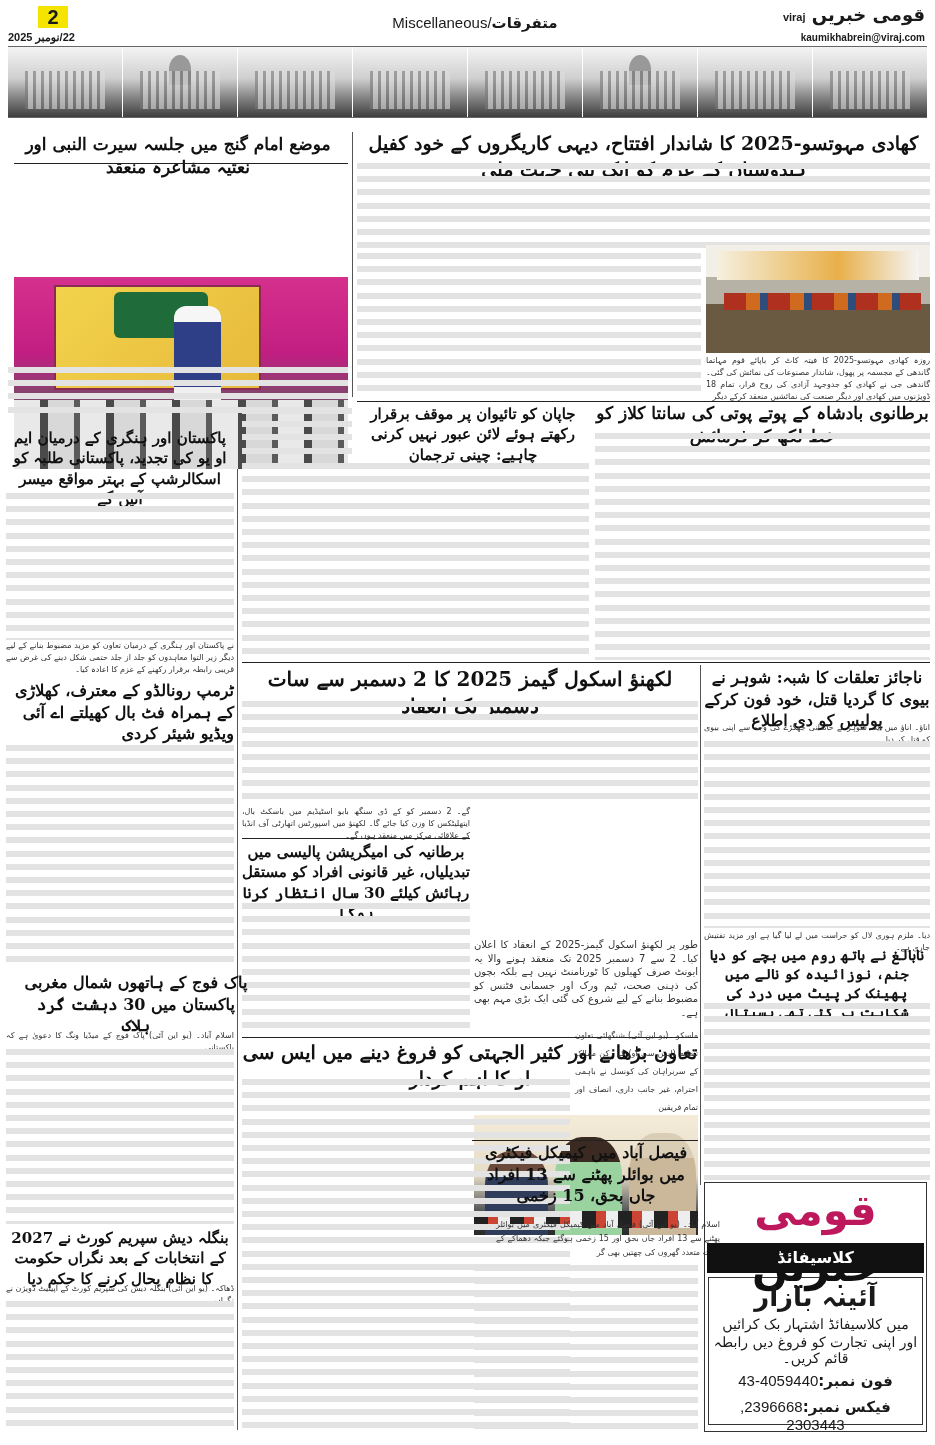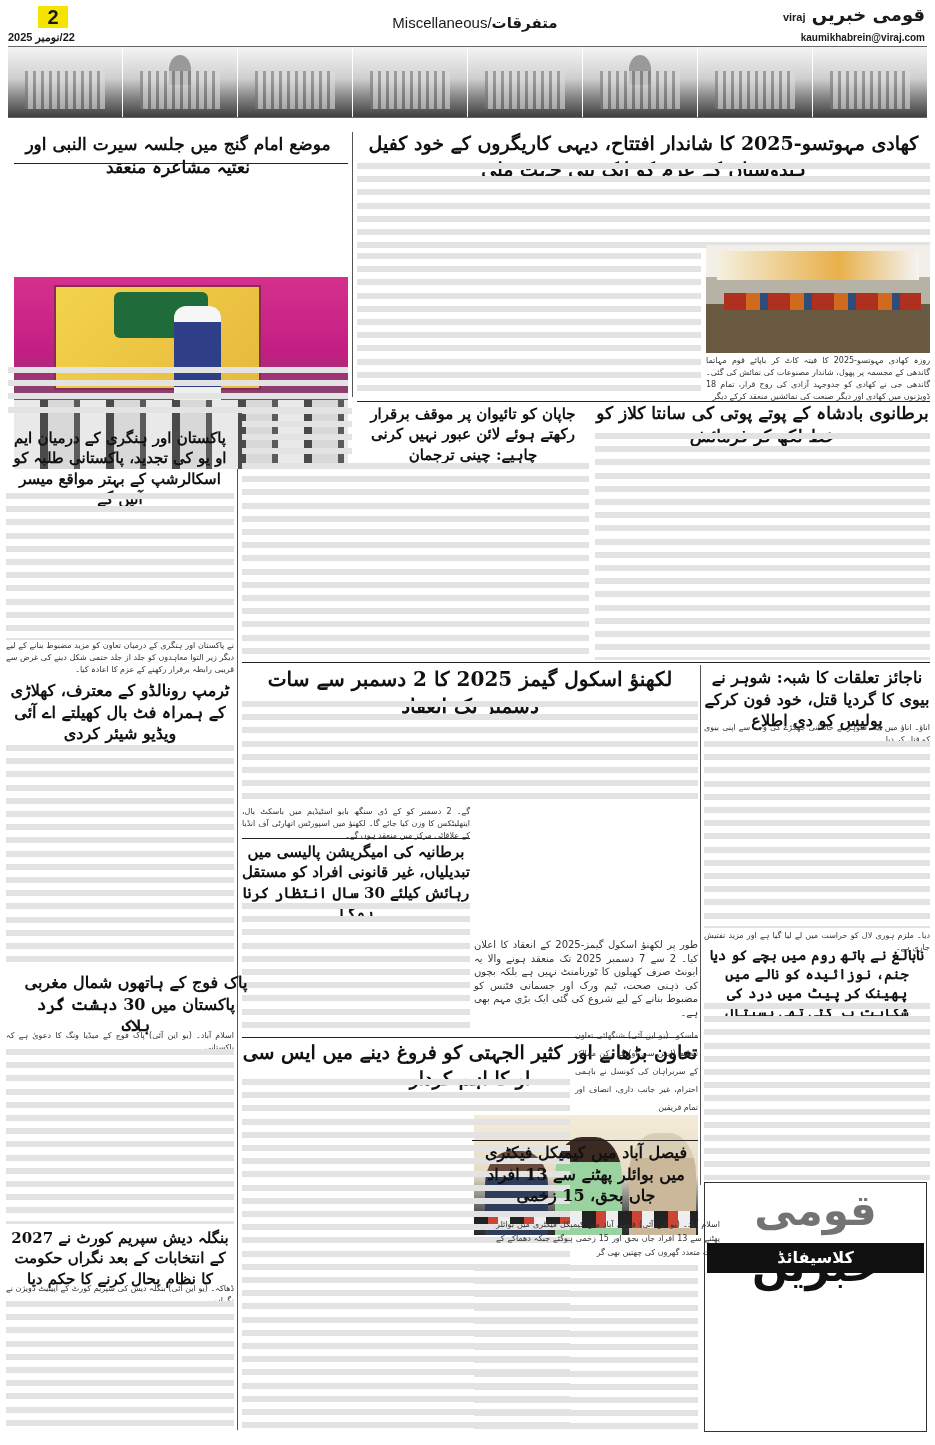--- a/index.html
+++ b/index.html
@@ -32,21 +32,21 @@
   .ph-event { background: linear-gradient(180deg,#f2efe8 0 30%, #b7b2a6 30% 55%, #6b5a42 55% 100%); }
   .ph-event .board { position:absolute; left:5%; top:6%; width:90%; height:26%; background:linear-gradient(90deg,#f5f0df,#e8b04a 60%,#f4f4f4); }
   .ph-event .tables { position:absolute; left:8%; right:4%; top:44%; height:16%; background:repeating-linear-gradient(90deg,#b03020 0 22px,#d06a1f 22px 36px,#2e4d7a 36px 44px); }
   .ph-press { background: linear-gradient(180deg,#f4ecd9 0%, #e6dcc6 50%, #3b3f46 85%, #2a2a2a 100%); }
   .ph-press .p1 { position:absolute; left:5%; top:30%; width:28%; height:70%; background:linear-gradient(180deg,#6a4a3a 0 30%, #2f3c5a 30%); border-radius:40% 40% 0 0; }
   .ph-press .p2 { position:absolute; left:36%; top:18%; width:30%; height:82%; background:linear-gradient(180deg,#3a2a22 0 25%, #9ad2a0 25%); border-radius:40% 40% 0 0; }
   .ph-press .p3 { position:absolute; left:69%; top:15%; width:30%; height:85%; background:linear-gradient(180deg,#d9cdb5 0 25%, #cbb89a 25%); border-radius:40% 40% 0 0; }
   .ph-press .mics { position:absolute; left:0; right:0; bottom:6%; height:14%; background:repeating-linear-gradient(90deg,#222 0 14px,#c43 14px 24px,#eee 24px 36px); }
   .ad { border: 1px solid #333; }
   .ad-logo { font: bold 42px "DejaVu Sans", sans-serif; direction: rtl; text-align: center; line-height: 56px; }
-  .ad-logo .k1 { color: #737373; } .ad-logo .k2 { color: #111; }
+  .ad-logo .k1 { color: #be185d; } .ad-logo .k2 { color: #111; }
   .ad-bar { background: #111; color: #fff; font: bold 16px "DejaVu Sans", sans-serif; text-align: center; direction: rtl; line-height: 30px; letter-spacing: 4px; }
   .ad-title { font: bold 26px "DejaVu Sans", sans-serif; text-align: center; direction: rtl; letter-spacing: 6px; }
   .ad-line { font: 14px "DejaVu Serif", serif; text-align: center; direction: rtl; }
   .ad-num { font: 15px "Liberation Sans", sans-serif; text-align: center; direction: rtl; }
   .ad-num b { font-family: "DejaVu Sans", sans-serif; }
   .caption { direction: rtl; font-size: 8px; line-height: 12px; color: #333; text-align: justify; }
 </style>
 </head>
 <body>
 
@@ -121,21 +121,21 @@
     <div></div>
     <div></div>
   </div>
 <div class="abs body" style="left:242px;top:405px;width:110px;height:55px;"></div>
 <div class="abs rule" style="left:242px;top:662px;width:688px;"></div>
 
 <div class="abs hl" style="left:6px;top:428px;width:228px;font-size:15px;">پاکستان اور ہنگری کے درمیان ایم او یو کی تجدید، پاکستانی طلبہ کو اسکالرشپ کے بہتر مواقع میسر آئیں گے</div>
 <div class="abs body" style="left:6px;top:490px;width:228px;height:150px;"></div>
 <div class="abs caption" style="left:6px;top:640px;width:228px;height:36px;">نے پاکستان اور ہنگری کے درمیان تعاون کو مزید مضبوط بنانے کے لیے دیگر زیر التوا معاہدوں کو جلد از جلد حتمی شکل دینے کی غرض سے قریبی رابطہ برقرار رکھنے کے عزم کا اعادہ کیا۔</div>
 
-<div class="abs hl" style="left:6px;top:680px;width:228px;font-size:16px;">ٹرمپ رونالڈو کے معترف، کھلاڑی کے ہمراہ فٹ بال کھیلتے اے آئی ویڈیو شیئر کردی</div>
+<div class="abs hl" style="left:6px;top:680px;width:228px;font-size:16px;text-align:right;">ٹرمپ رونالڈو کے معترف، کھلاڑی کے ہمراہ فٹ بال کھیلتے اے آئی ویڈیو شیئر کردی</div>
 <div class="abs body" style="left:6px;top:742px;width:228px;height:225px;"></div>
 
 <div class="abs hl" style="left:242px;top:666px;width:456px;font-size:20px;">لکھنؤ اسکول گیمز 2025 کا 2 دسمبر سے سات دسمبر تک انعقاد</div>
 <div class="abs body cols" style="left:242px;top:698px;width:456px;height:106px;">
     <div></div>
     <div></div>
     <div></div>
     <div></div>
   </div>
 <div class="abs photo ph-press" style="left:474px;top:815px;width:224px;height:120px;">
@@ -180,13 +180,24 @@
 <div class="abs hl" style="left:474px;top:1142px;width:224px;font-size:16px;">فیصل آباد میں کیمیکل فیکٹری میں بوائلر پھٹنے سے 13 افراد جاں بحق، 15 زخمی</div>
 <div class="abs caption" style="left:496px;top:1218px;width:224px;height:42px;line-height:14px;">اسلام آباد۔ (یو این آئی) فیصل آباد میں کیمیکل فیکٹری میں بوائلر پھٹنے سے 13 افراد جاں بحق اور 15 زخمی ہوگئے جبکہ دھماکے کے باعث متعدد گھروں کی چھتیں بھی گر</div>
 <div class="abs body" style="left:474px;top:1262px;width:224px;height:168px;"></div>
 
 <div class="abs ad" style="left:704px;top:1182px;width:223px;height:250px;">
   <div class="ad-logo" style="height:56px;">
     <span class="k1">قومی</span>
     <span class="k2">خبریں</span>
   </div>
   <div class="ad-bar" style="margin:4px 2px;">کلاسیفائڈ</div>
+  <div style="border:1px solid #333;margin:2px 3px;padding:4px 2px;height:148px;">
+    <div class="ad-title">آئینہ بازار</div>
+    <div class="ad-line" style="margin-top:4px;">میں کلاسیفائڈ اشتہار بک کرائیں</div>
+    <div class="ad-line" style="margin-top:2px;">اور اپنی تجارت کو فروغ دیں رابطہ قائم کریں۔</div>
+    <div class="ad-num" style="margin-top:6px;">
+      <b>فون نمبر:</b><span>4059440-43</span>
+    </div>
+    <div class="ad-num" style="margin-top:8px;">
+      <b>فیکس نمبر:</b><span>2396668, 2303443</span>
+    </div>
+  </div>
 </div>
 
 </body></html>

